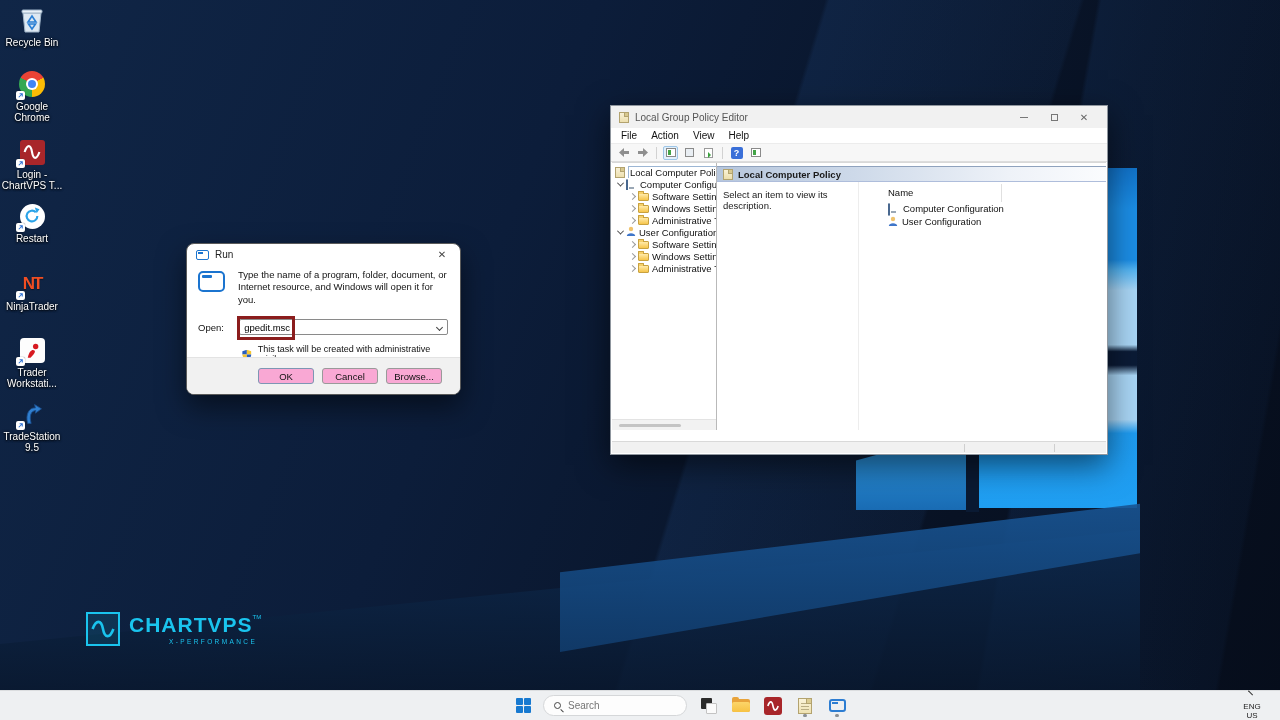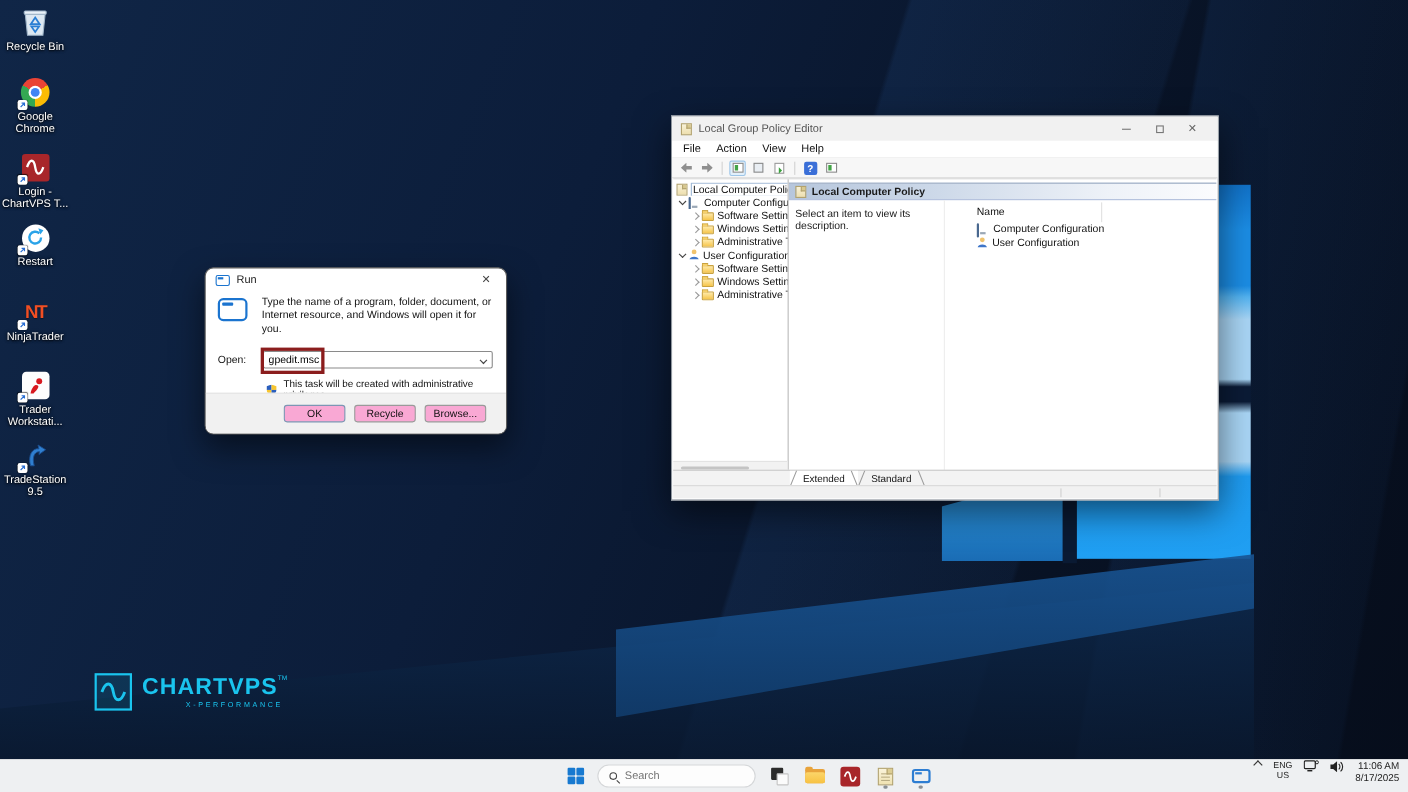--- a/index.html
+++ b/index.html
@@ -157,21 +157,21 @@
   .icon-folder-tb { position:relative; width:18px; height:14px; }
   .icon-folder-tb .back { position:absolute; left:0; top:0; width:18px; height:13px; background:#e8a33b; border-radius:2px; }
   .icon-folder-tb .back::before { content:''; position:absolute; left:0; top:-2px; width:7px; height:4px; background:#e8a33b; border-radius:2px 2px 0 0; }
   .icon-folder-tb .front { position:absolute; left:0; top:3px; width:18px; height:10px; background:linear-gradient(#fcd56a,#f7c243); border-radius:2px; }
   .icon-cvps-tb { width:18px; height:18px; background:#a8262a; border-radius:3px; display:flex; align-items:center; justify-content:center; }
   .icon-mmc-tb { width:14px; height:16px; background:linear-gradient(#faf3da,#efe2b2); border:1px solid #b3a36f; position:relative; }
   .icon-mmc-tb::after { content:''; position:absolute; right:0; top:0; width:4px; height:4px; background:#dccd93; border-left:1px solid #b3a36f; border-bottom:1px solid #b3a36f; }
   .icon-mmc-tb .ln { position:absolute; left:2px; height:1px; width:8px; background:#b9ad84; }
   .icon-run-tb { width:17px; height:13px; border:2px solid #2d7dd2; border-radius:3px; position:relative; }
   .icon-run-tb::before { content:''; position:absolute; left:1px; top:1px; width:6px; height:2px; background:#2d7dd2; }
-  .tb-tray { position:absolute; right:8px; top:0; height:100%; display:flex; gap:10px; }
+  .tb-tray { position:absolute; right:8px; top:0; height:100%; display:flex; align-items:center; gap:10px;flex-direction:column; }
   .tray-chevron { width:6px; height:6px; border-left:1.4px solid #333; border-top:1.4px solid #333; transform:rotate(45deg) translateY(2px); }
   .tray-lang { font-size:8px; line-height:1.15; color:#222; text-align:center; }
   .tray-clock { font-size:9px; line-height:1.25; color:#222; text-align:right; }
 </style>
 </head>
 <body>
 
 <div class="desktop">
 
   <div class="wp-base"></div>
@@ -418,24 +418,20 @@
                     <circle cx="5" cy="3" r="2.2" fill="#f0c36d"></circle>
                     <path d="M0.8 10 C0.8 6.4 9.2 6.4 9.2 10 Z" fill="#3f76c9"></path>
                   </svg></span>
               <span>User Configuration</span>
             </div>
           </div>
         </div>
       </div>
     </div>
 
-    <div class="gp-tabs">
-      <span class="gp-tab active"><span class="sl"></span><span>Extended</span><span class="sr"></span></span>
-      <span class="gp-tab"><span class="sl"></span><span>Standard</span><span class="sr"></span></span>
-    </div>
     <div class="gp-status">
       <span class="sep" style="left:352px"></span>
       <span class="sep" style="left:442px"></span>
     </div>
   </div>
 
   <div class="run-dialog">
     <div class="run-titlebar">
       <span class="icon-run-sm"></span>
       <span>Run</span>
@@ -466,21 +462,21 @@
             <rect x="5.5" y="0" width="5.5" height="5.5" fill="#f7c631"></rect>
             <rect x="0" y="5.5" width="5.5" height="5.5" fill="#f7c631"></rect>
             <rect x="5.5" y="5.5" width="5.5" height="5.5" fill="#2a5fbe"></rect>
           </g>
         </svg>
         <span class="run-admin-text">This task will be created with administrative privileges.</span>
       </div>
     </div>
     <div class="run-footer">
       <button class="run-btn default">OK</button>
-      <button class="run-btn">Recycle</button>
+      <button class="run-btn">Cancel</button>
       <button class="run-btn">Browse...</button>
     </div>
   </div>
 
   <div class="taskbar">
     <div class="tb-center">
       <span class="win-start">
           <span></span>
           <span></span>
           <span></span>

